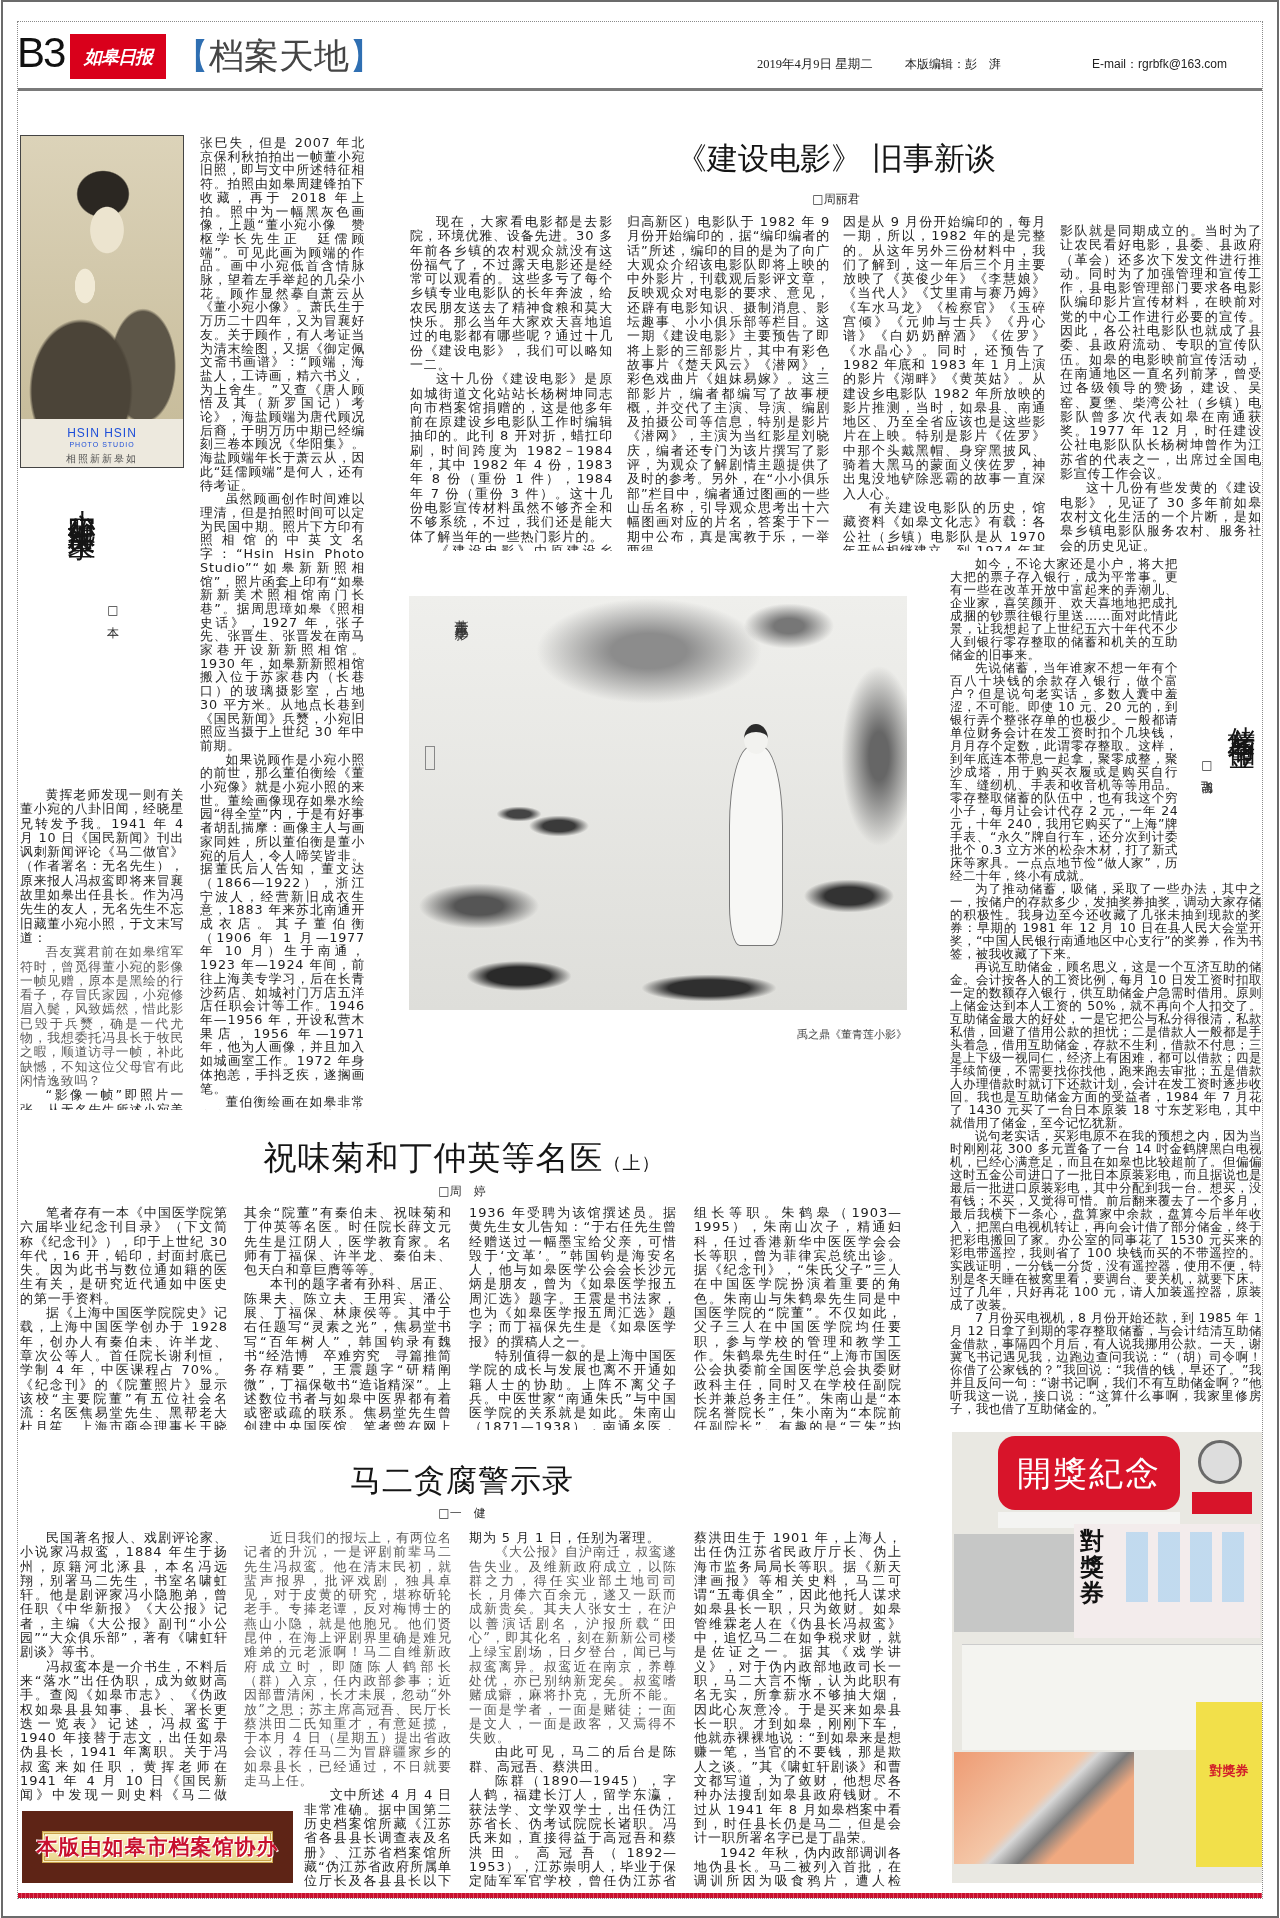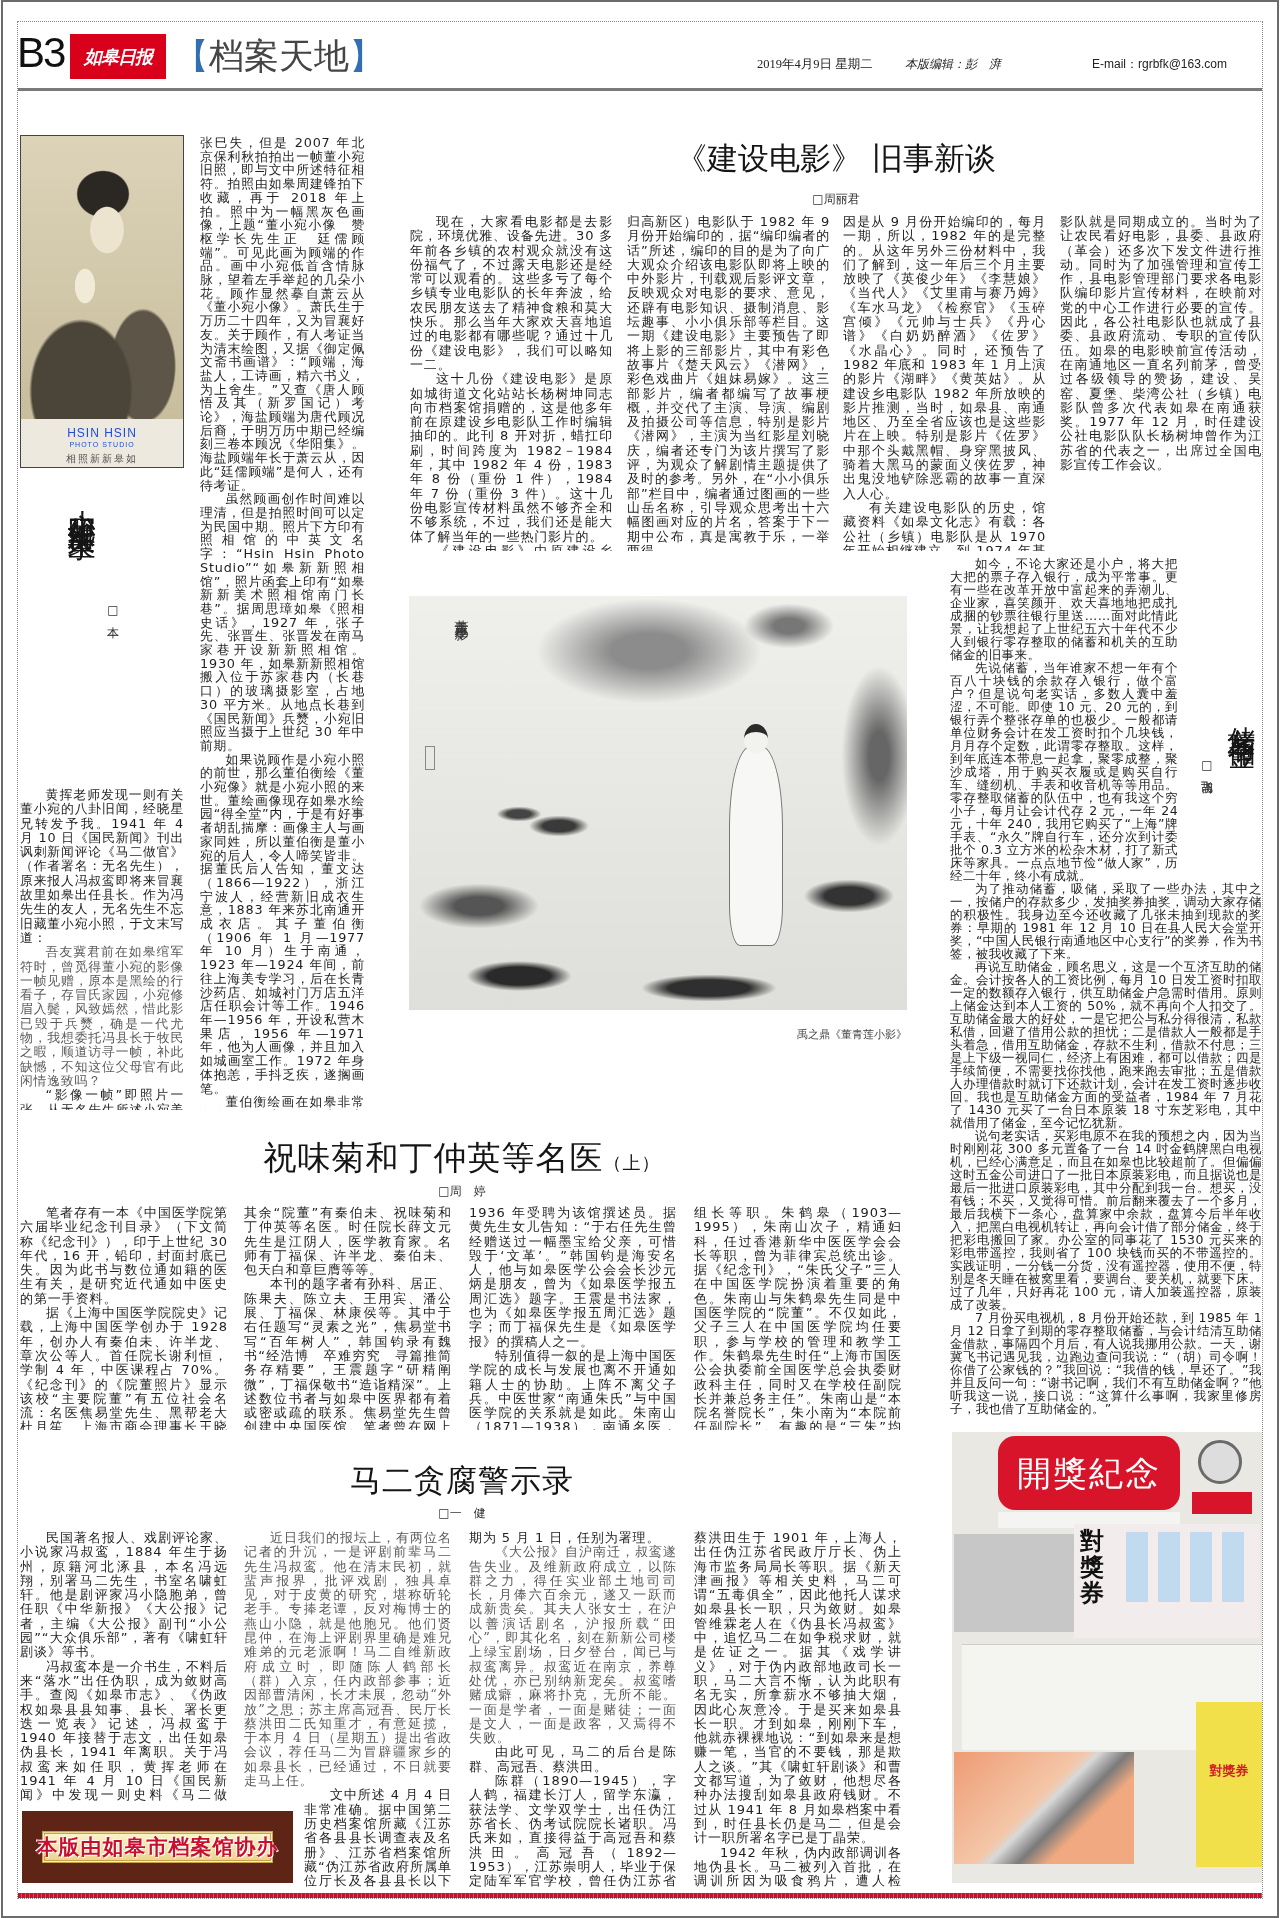--- a/index.html
+++ b/index.html
@@ -9,21 +9,21 @@
 .outer-frame{left:1px;top:0;width:1278px;height:1918px;border:2px solid #6b6b6b;}
 .inner-frame{left:17px;top:21px;width:1246px;height:1878px;border:1px dotted #8a8a8a;}
 
 
 .sec-code{left:17px;top:31px;font-family:"Liberation Sans",sans-serif;font-size:42px;line-height:44px;letter-spacing:-2px;color:#111;}
 .logo{left:70px;top:34px;width:96px;height:45px;background:#d9001b;color:#fff;font-family:"DejaVu Serif",serif;font-style:italic;font-weight:bold;font-size:18px;display:flex;align-items:center;justify-content:center;letter-spacing:-1px;}
 .sec-title{left:174px;top:35px;font-size:35px;line-height:42px;color:#454545;white-space:nowrap;}
 .bracket{color:#2f6fb2;}
 .hdr-meta{top:57px;font-size:12px;line-height:14px;color:#222;white-space:nowrap;}
 .hdr-date{left:757px;font-family:"Liberation Serif",serif;font-size:12.5px;}
-.hdr-editor{left:905px;font-style:italic;}
+.hdr-editor{left:905px;}
 .hdr-email{left:1092px;font-family:"Liberation Sans",sans-serif;}
 .hdr-rule{left:18px;top:88px;width:1244px;height:3px;background:#7a7a7a;}
 
 
 .txt{overflow:hidden;text-align:justify;color:#1e1e1e;font-size:13px;line-height:14.3px;letter-spacing:0.9px;}
 .txt p{text-indent:2em;}
 .txt p.cont{text-indent:0;}
 .txt p.quote{font-family:"DejaVu Serif",serif;color:#5a5a5a;}
 .txt-tight{font-size:12.8px;letter-spacing:0.8px;line-height:13.7px;}
 .txt-sav{font-size:12.5px;letter-spacing:0.4px;line-height:13px;}
@@ -131,22 +131,23 @@
   <p>《建设电影》由原建设乡（现已划</p>
 </div>
 <div class="a txt" style="left:627px;top:215px;width:203px;height:336px;letter-spacing:0.8px;">
   <p class="cont">归高新区）电影队于 1982 年 9 月份开始编印的，据“编印编者的话”所述，编印的目的是为了向广大观众介绍该电影队即将上映的中外影片，刊载观后影评文章，反映观众对电影的要求、意见，还辟有电影知识、摄制消息、影坛趣事、小小俱乐部等栏目。这一期《建设电影》主要预告了即将上影的三部影片，其中有彩色故事片《楚天风云》《潜网》，彩色戏曲片《姐妹易嫁》。这三部影片，编者都编写了故事梗概，并交代了主演、导演、编剧及拍摄公司等信息，特别是影片《潜网》，主演为当红影星刘晓庆，编者还专门为该片撰写了影评，为观众了解剧情主题提供了及时的参考。另外，在“小小俱乐部”栏目中，编者通过图画的一些山岳名称，引导观众思考出十六幅图画对应的片名，答案于下一期中公布，真是寓教于乐，一举两得。</p>
 
 </div>
 <div class="a txt" style="left:843px;top:215px;width:203px;height:336px;letter-spacing:0.8px;">
   <p class="cont">因是从 9 月份开始编印的，每月一期，所以，1982 年的是完整的。从这年另外三份材料中，我们了解到，这一年后三个月主要放映了《英俊少年》《李慧娘》《当代人》《艾里甫与赛乃姆》《车水马龙》《检察官》《玉碎宫倾》《元帅与士兵》《丹心谱》《白奶奶醉酒》《佐罗》《水晶心》。同时，还预告了 1982 年底和 1983 年 1 月上演的影片《湖畔》《黄英姑》。从建设乡电影队 1982 年所放映的影片推测，当时，如皋县、南通地区、乃至全省应该也是这些影片在上映。特别是影片《佐罗》中那个头戴黑帽、身穿黑披风、骑着大黑马的蒙面义侠佐罗，神出鬼没地铲除恶霸的故事一直深入人心。</p>
   <p>有关建设电影队的历史，馆藏资料《如皋文化志》有载：各公社（乡镇）电影队是从 1970 年开始相继建立，到 1974 年基本普及，建设乡（公社）电</p>
 </div>
-<div class="a txt" style="left:1060px;top:215px;width:202px;height:336px;letter-spacing:0.8px;">
+<div class="a txt" style="left:1060px;top:224px;width:202px;height:336px;letter-spacing:0.8px;">
   <p class="cont">影队就是同期成立的。当时为了让农民看好电影，县委、县政府（革会）还多次下发文件进行推动。同时为了加强管理和宣传工作，县电影管理部门要求各电影队编印影片宣传材料，在映前对党的中心工作进行必要的宣传。因此，各公社电影队也就成了县委、县政府流动、专职的宣传队伍。如皋的电影映前宣传活动，在南通地区一直名列前茅，曾受过各级领导的赞扬，建设、吴窑、夏堡、柴湾公社（乡镇）电影队曾多次代表如皋在南通获奖。1977 年 12 月，时任建设公社电影队队长杨树坤曾作为江苏省的代表之一，出席过全国电影宣传工作会议。</p>
+  <p>这十几份有些发黄的《建设电影》，见证了 30 多年前如皋农村文化生活的一个片断，是如皋乡镇电影队服务农村、服务社会的历史见证。</p>
 </div>
 
 <div class="a painting">
   <div class="a fig-body"></div>
   <div class="a fig-head"></div>
   <div class="a inscription vert">董青蓮小影</div>
   <div class="a seal"></div>
 </div>
 <div class="a caption">禹之鼎《董青莲小影》</div>
 

